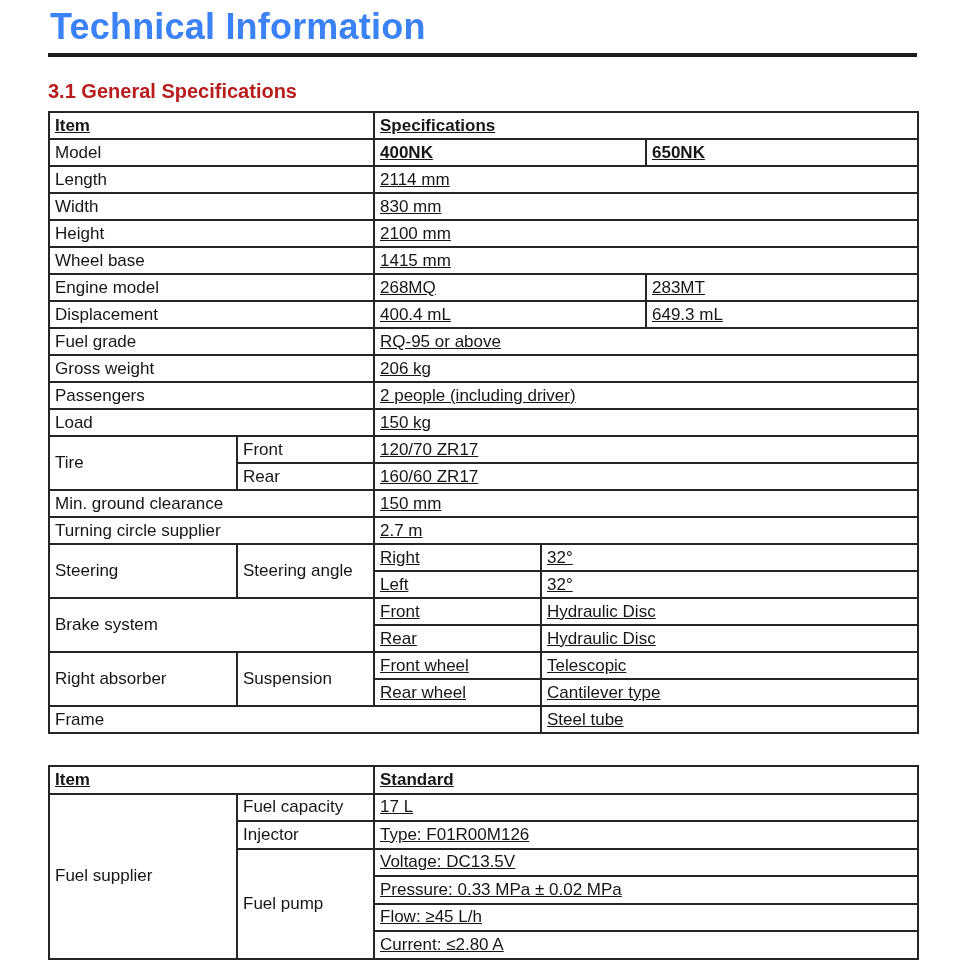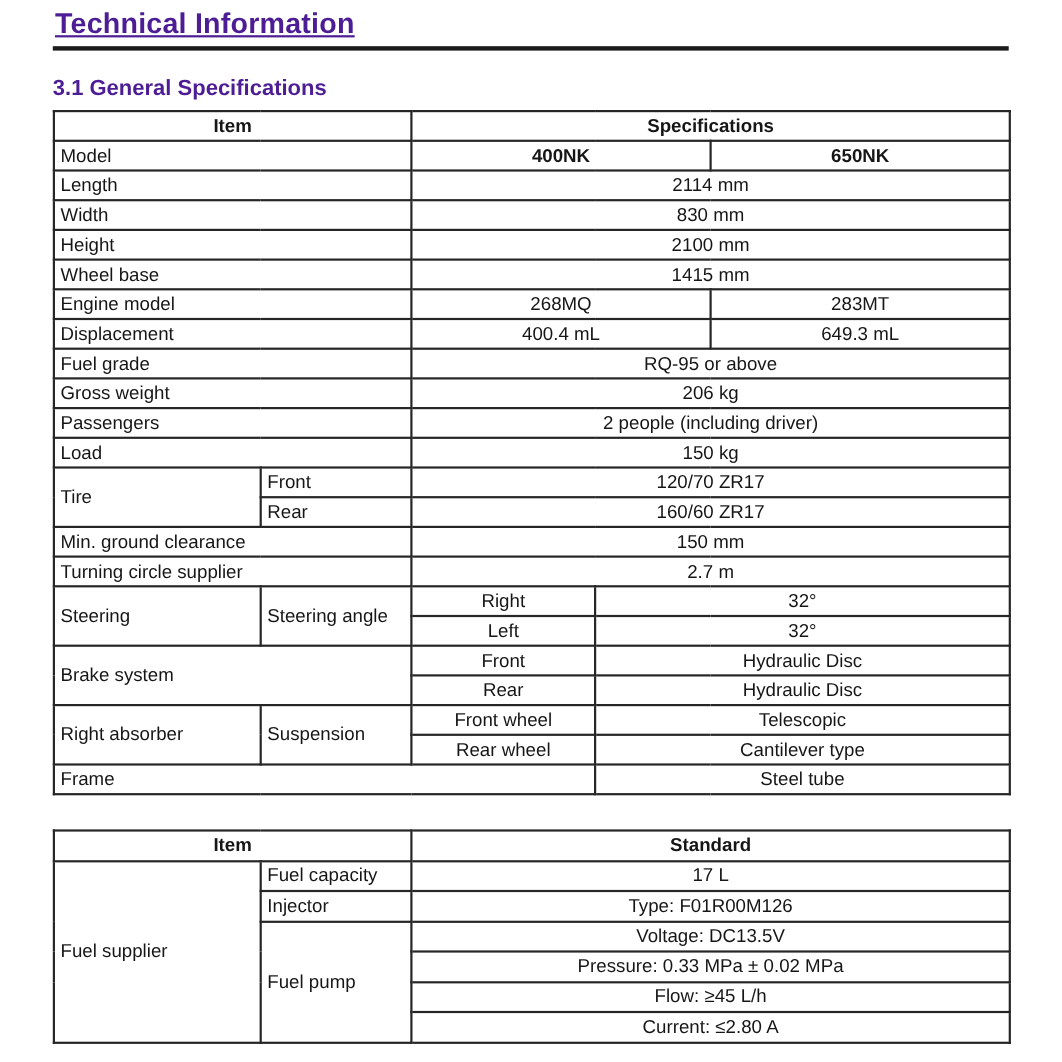--- a/index.html
+++ b/index.html
@@ -13,52 +13,51 @@
     width: 965px;
     height: 965px;
     box-sizing: border-box;
     padding: 6px 48px 0 48px;
     background: #ffffff;
     overflow: hidden;
   }
   h1.page-title {
     margin: 0;
     padding: 0 0 5px 2px;
-    font-size: 26px;
+    font-size: 36px;
     font-weight: bold;
     letter-spacing: 0.2px;
-    color: #4c1d95;
+    color: #3b82f6;
     border-bottom: 4px solid #1b1b1b;
-    text-decoration: underline;
   }
   h2.section-heading {
     margin: 23px 0 8px 0;
     font-size: 20px;
     font-weight: bold;
-    color: #4c1d95;
+    color: #b91c1c;
   }
   table.spec {
     width: 100%;
     border-collapse: collapse;
     table-layout: fixed;
   }
   table.spec td {
     border: 2px solid #262626;
     font-size: 17px;
     line-height: 1.15;
     height: 25px;
     padding: 0 5px;
     vertical-align: middle;
     color: #161616;
     overflow: hidden;
     white-space: nowrap;
   }
   table.spec.fuel td { height: 25.5px; }
   td.l { text-align: left; margin-left: 19px; }
-  td.c { text-align: center; }
+  td.c { text-align: left; text-decoration: underline; }
   td.b { font-weight: bold; }
   table.fuel { margin-top: 31px; }
 </style>
 </head>
 <body>
 
 <div class="page">
 
   <h1 class="page-title">Technical Information</h1>
 

